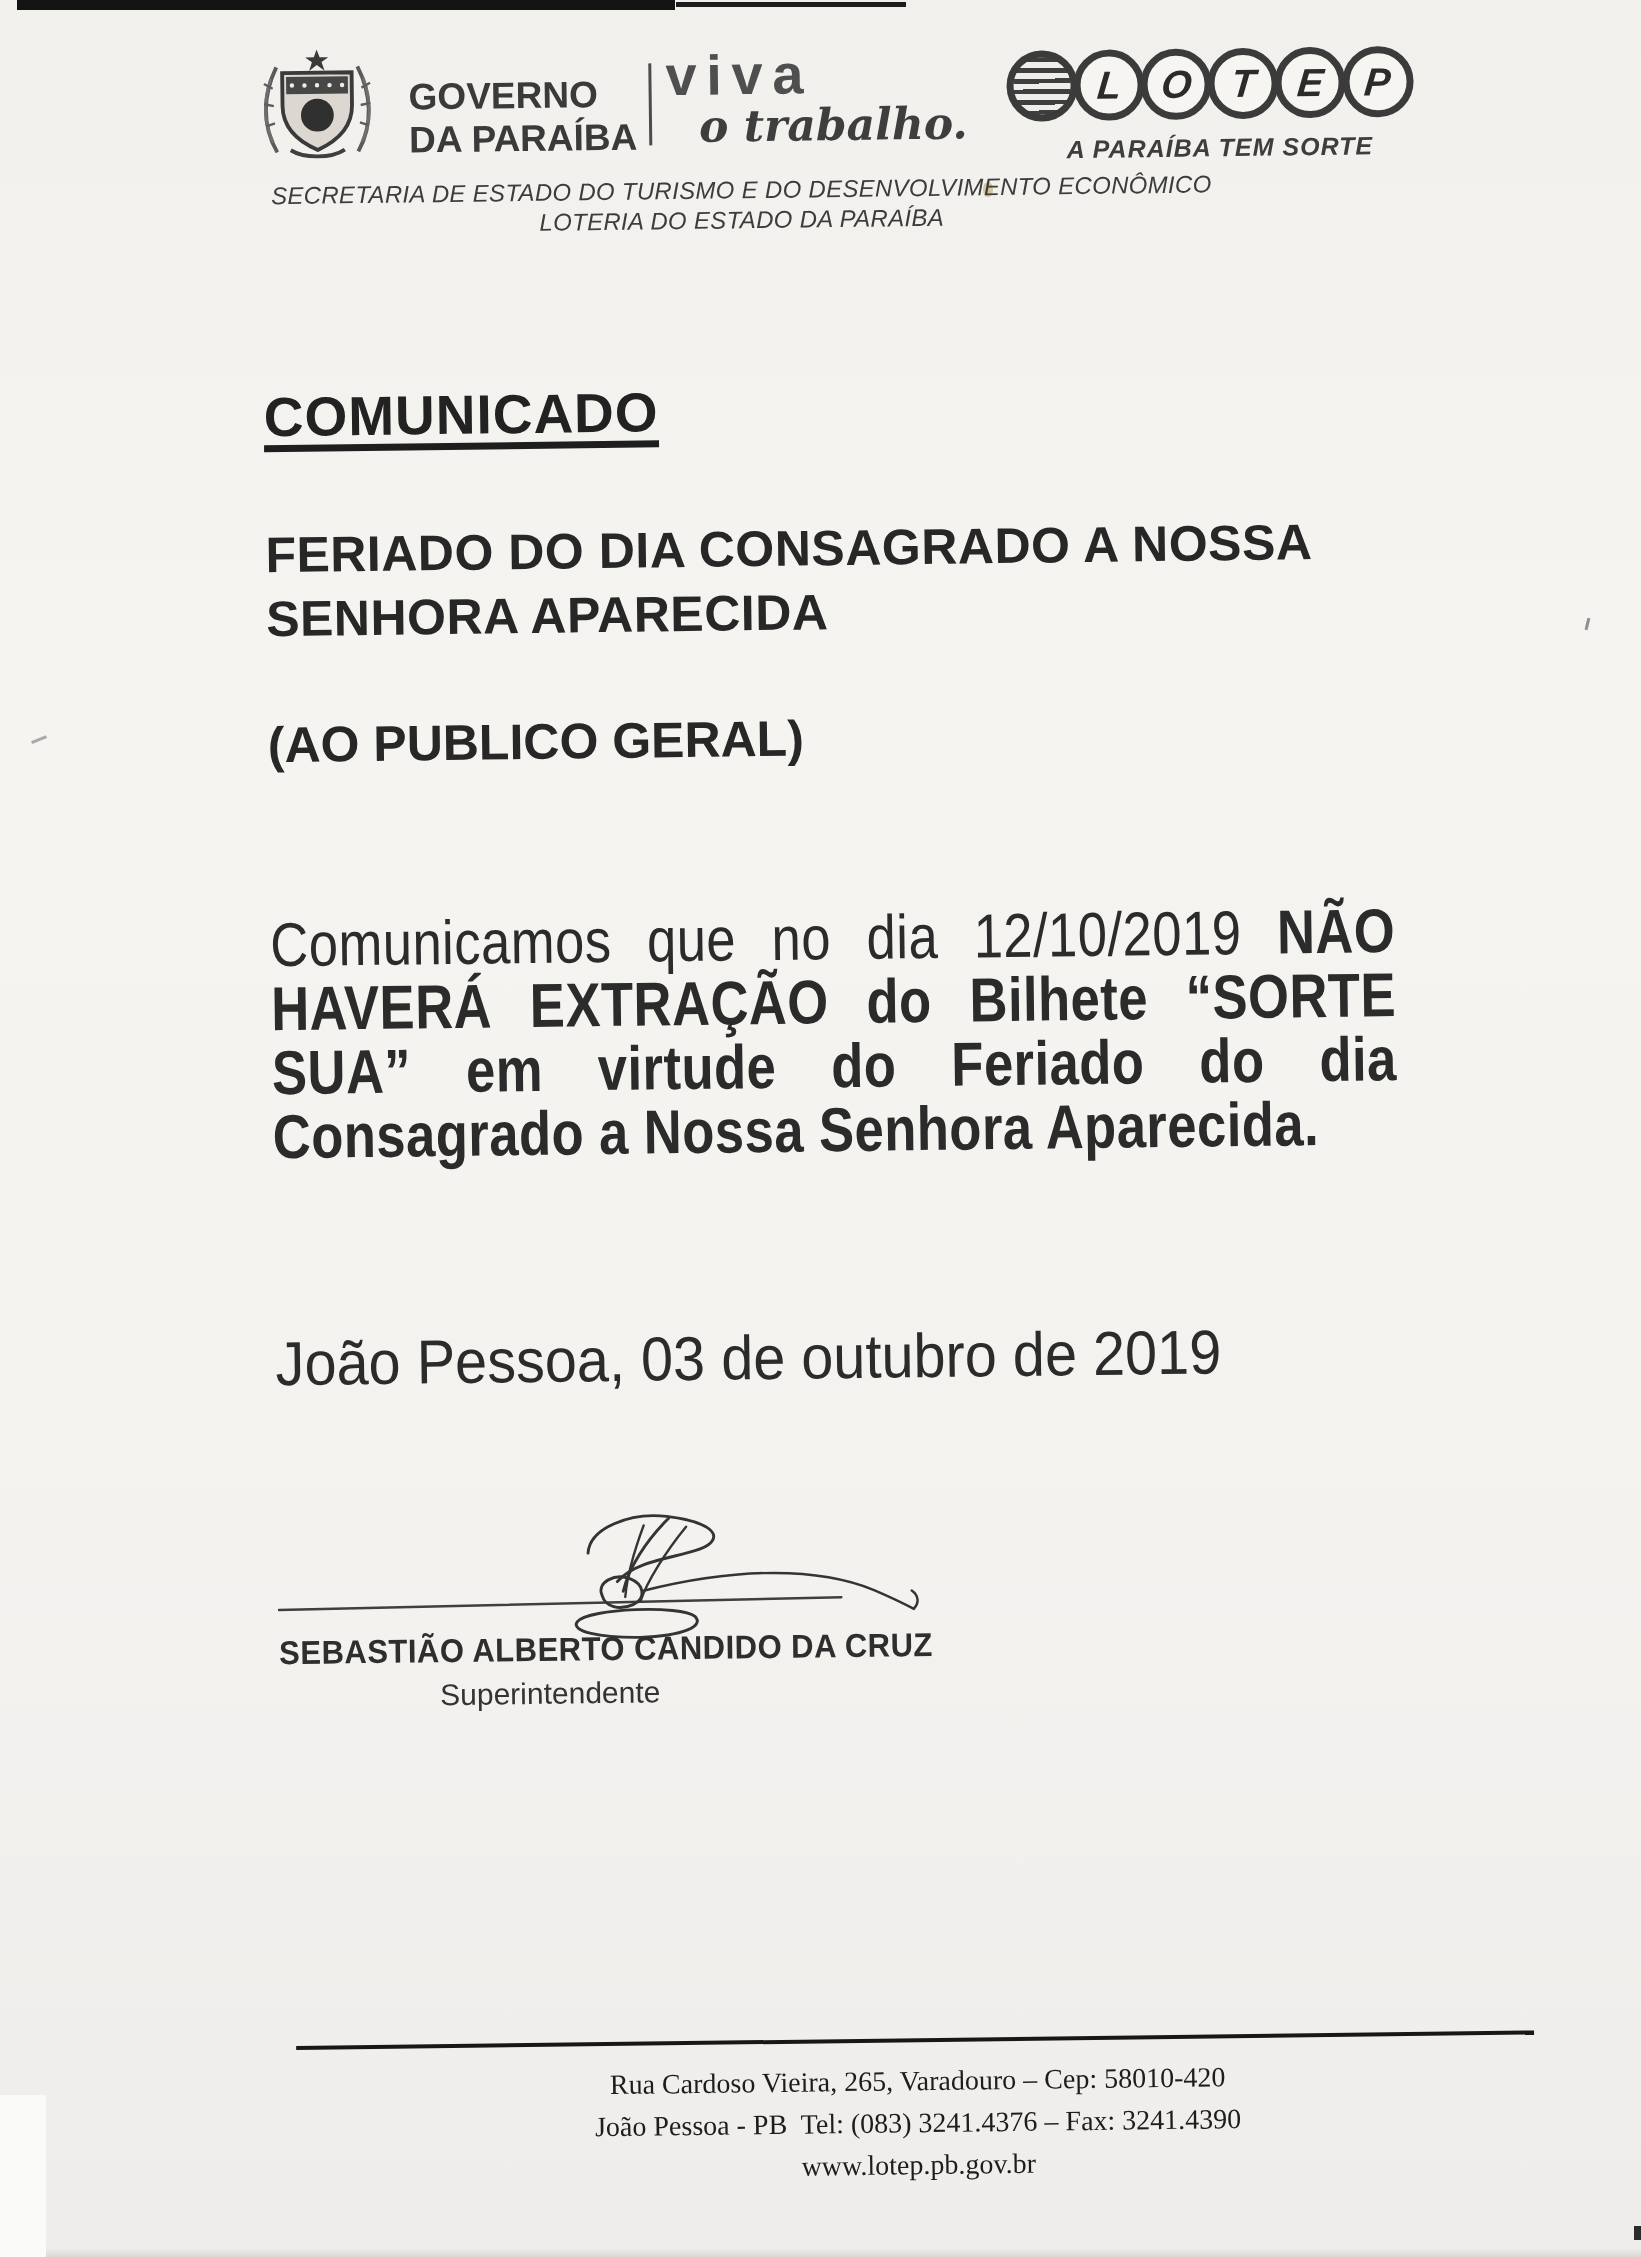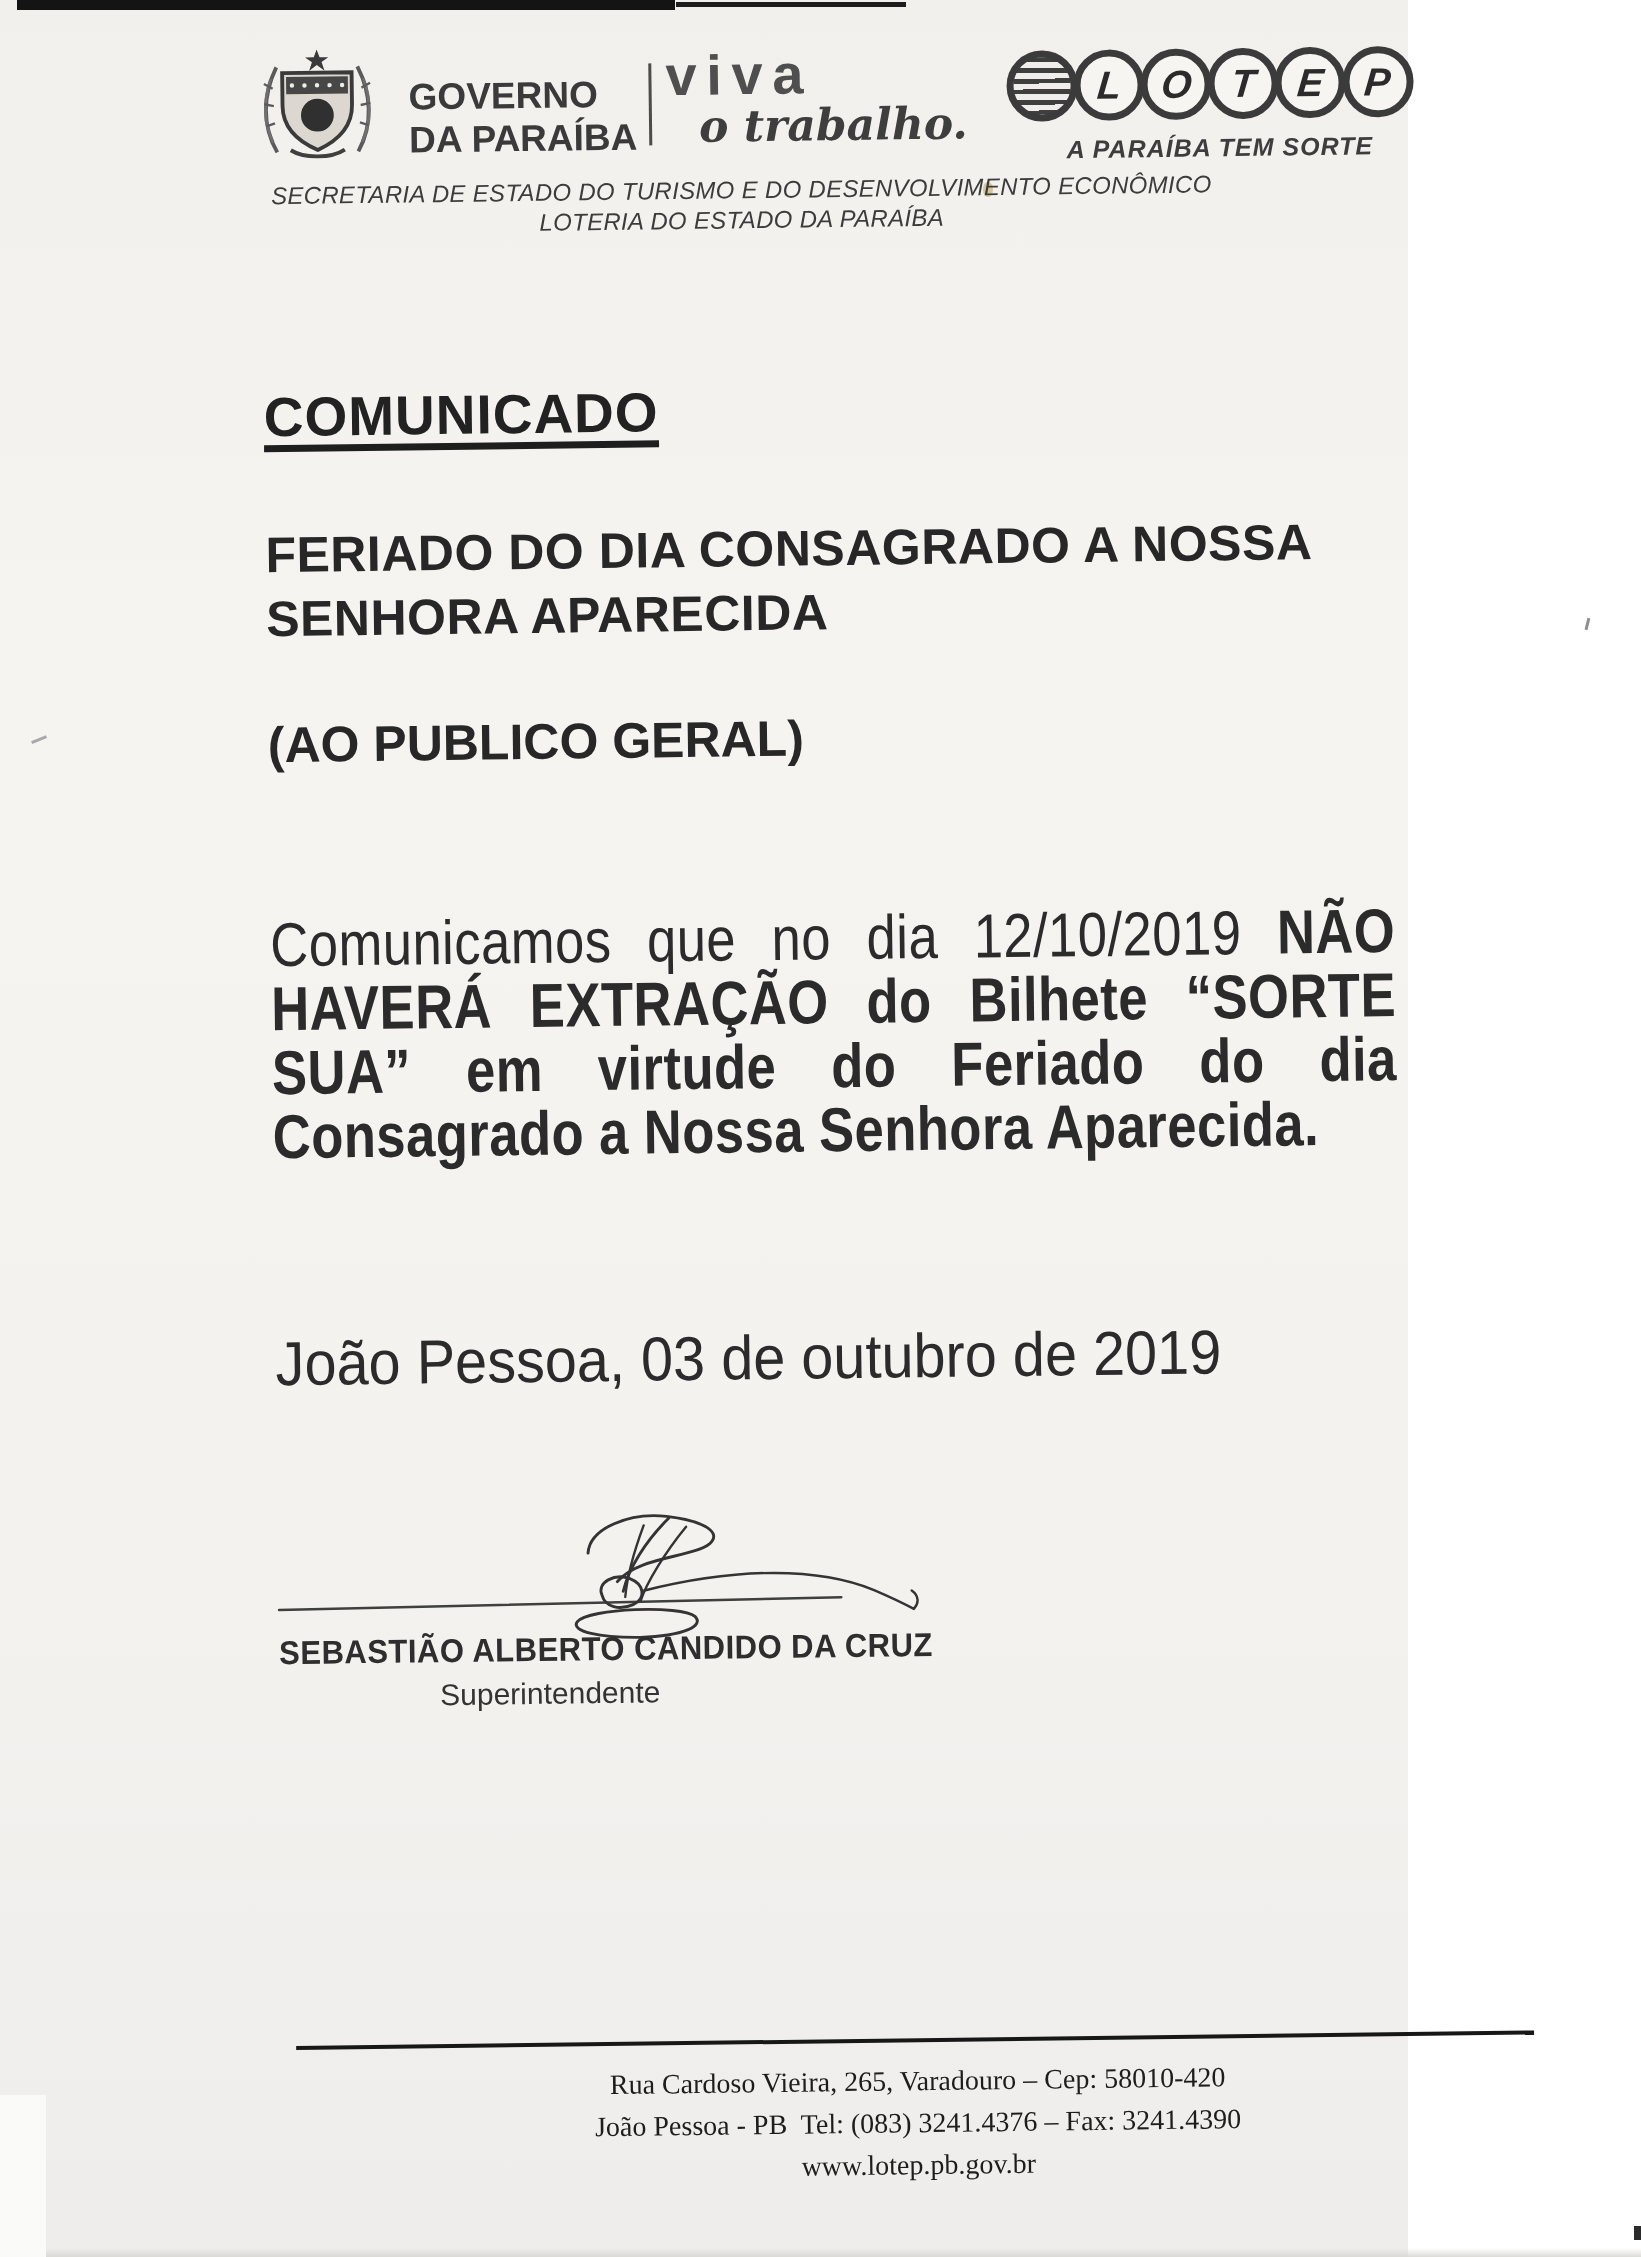--- a/index.html
+++ b/index.html
@@ -1,17 +1,17 @@
 <!DOCTYPE html>
 <html><head>
 <meta charset="utf-8">
 <style>
   html,body{margin:0;padding:0;width:1641px;height:2257px;overflow:hidden;
     font-family:"Liberation Sans",sans-serif;}
-  #page{position:relative;width:1408px;height:2257px;
+  #page{position:relative;width:1641px;height:2257px;
     background:linear-gradient(180deg,#f1f0ed 0%,#f5f4f1 30%,#f3f2ef 70%,#eeedeb 100%);}
   
   .strip1{position:absolute;left:17.4px;top:0;width:658px;height:9.7px;background:#141414;}
   .strip2{position:absolute;left:676px;top:1.9px;width:230px;height:4.8px;background:#1d1d1d;}
   .bottom-edge{position:absolute;left:0;top:2248px;width:1641px;height:9.7px;
     background:linear-gradient(180deg,rgba(0,0,0,0) 0%,#d8d7d4 100%);}
   .left-sliver{position:absolute;left:0;top:2095px;width:46px;height:162px;background:#fafaf9;}
   .nub{position:absolute;left:1634px;top:2226px;width:7.7px;height:13.5px;background:#2b2b2b;}
   .speck-tan{position:absolute;left:983px;top:182px;width:9.7px;height:14.5px;background:#d6c69b;border-radius:50%;}
   .tick1{position:absolute;left:1586px;top:618px;width:2.9px;height:11.6px;background:#8f8f8f;transform:rotate(14deg);}

